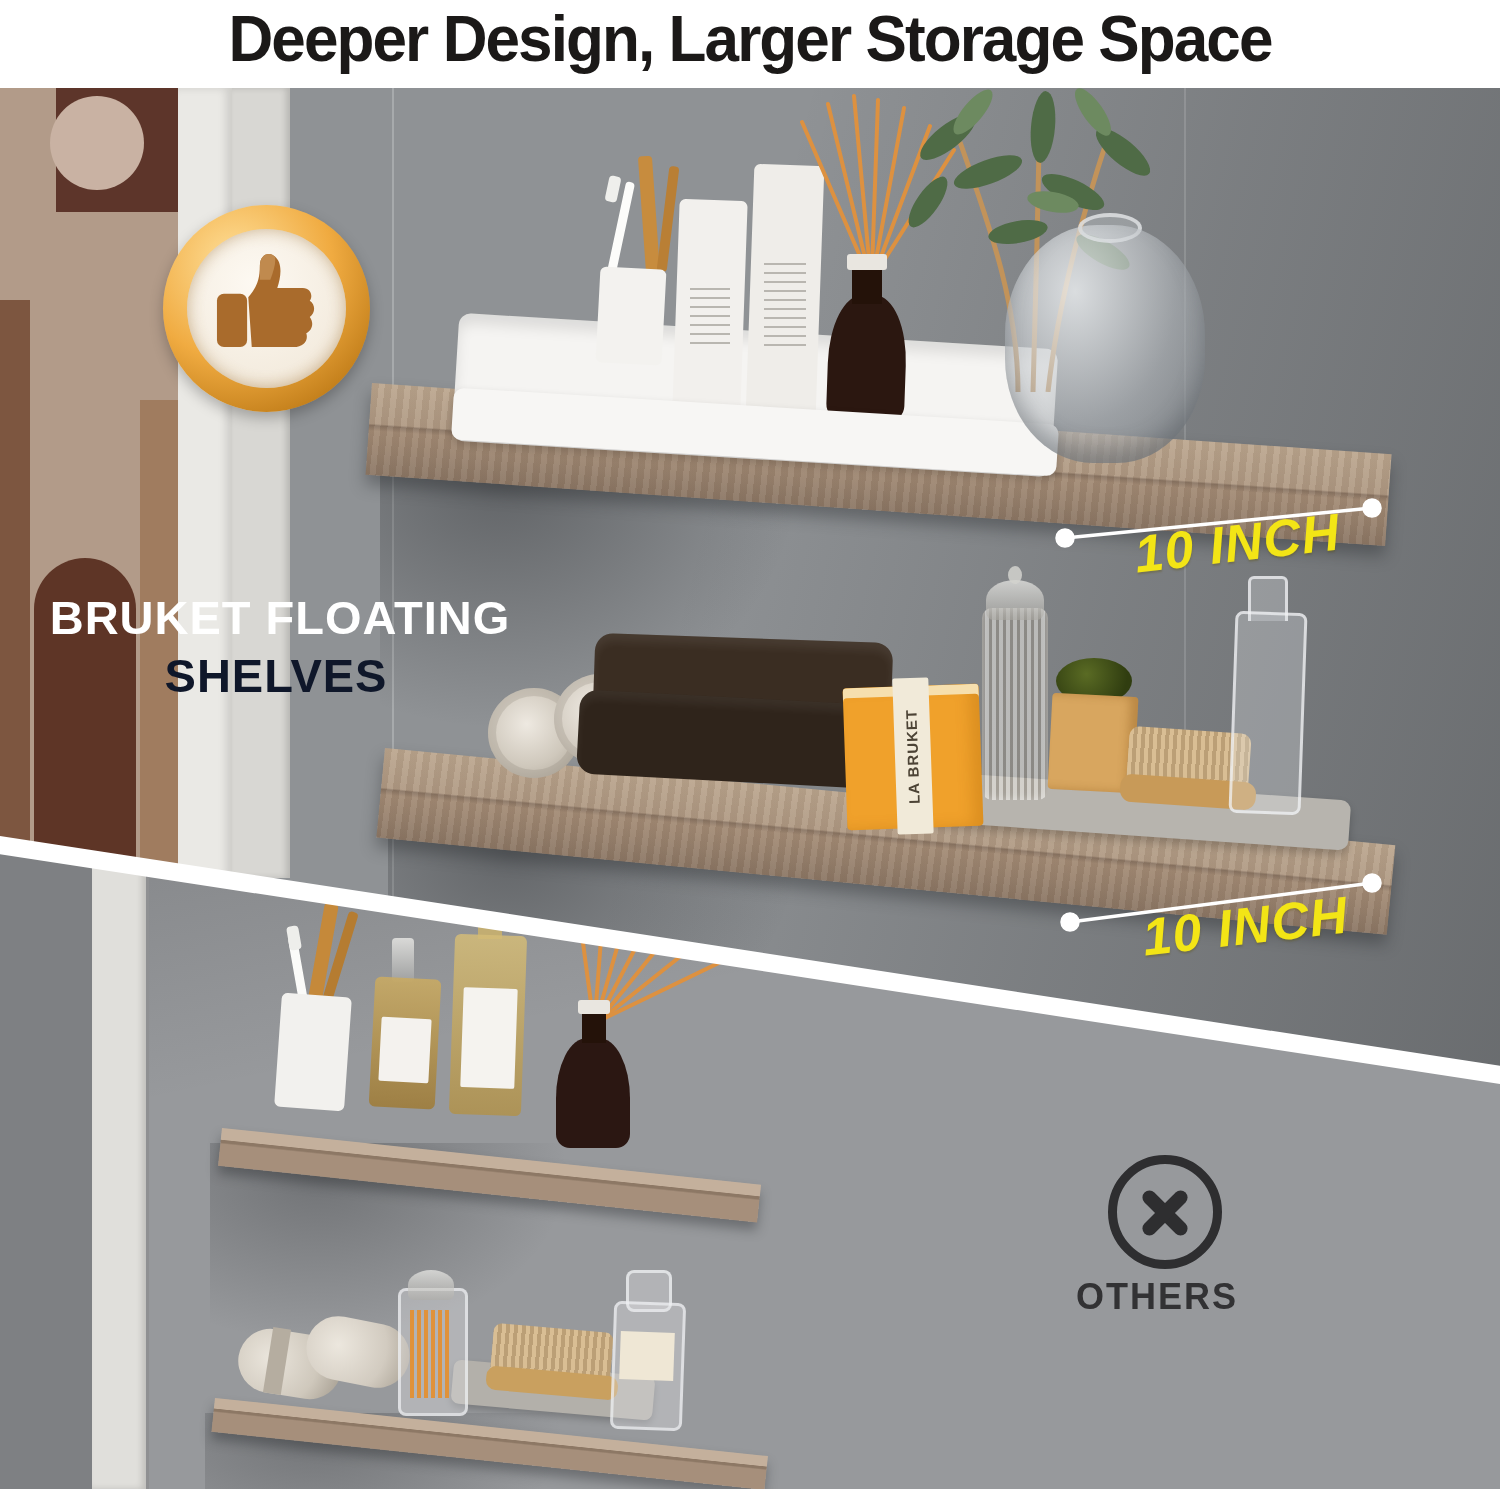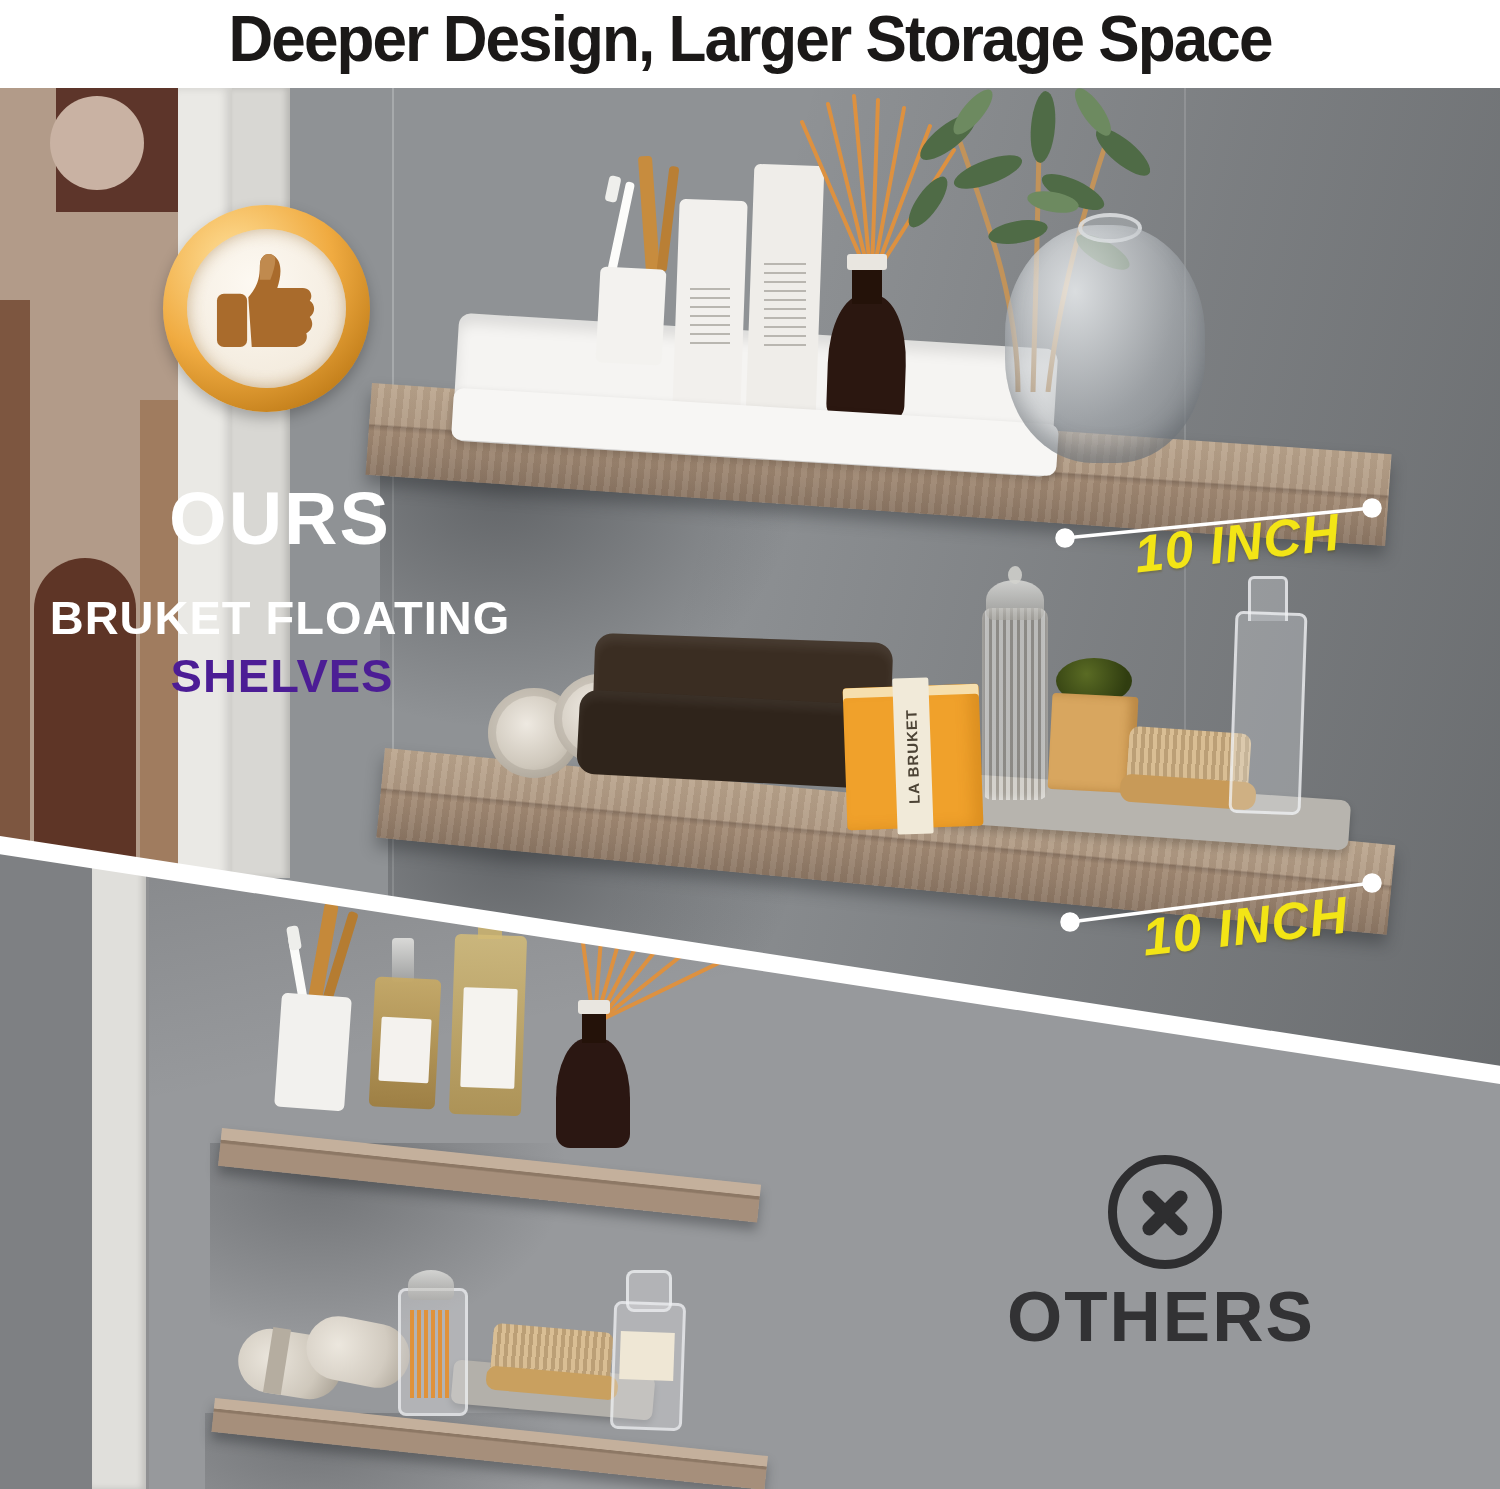--- a/index.html
+++ b/index.html
@@ -43,21 +43,21 @@
       box-shadow:0 6px 14px rgba(0,0,0,.25);}
   .badge-inner{left:24px;top:24px;width:159px;height:159px;border-radius:50%;
       background:radial-gradient(circle at 42% 34%, #fdf9f2, #f4ecdf 66%, #e7d6bf 100%);
       box-shadow:inset 0 0 16px rgba(150,105,40,.45);}
   .badge-thumb{left:42px;top:40px;width:126px;height:116px;}
 
   
   .ours-label{left:60px;top:388px;width:440px;text-align:center;font-size:74px;font-weight:bold;
       color:#ffffff;letter-spacing:2px;}
   .ours-sub1{left:10px;top:502px;width:540px;text-align:center;font-size:47px;font-weight:bold;color:#ffffff;letter-spacing:1px;}
-  .ours-sub2{left:12px;top:560px;width:540px;text-align:center;font-size:47px;font-weight:bold;color:#4c1d95;letter-spacing:1px;}
+  .ours-sub2{left:6px;top:560px;width:540px;text-align:center;font-size:47px;font-weight:bold;color:#0f172a;letter-spacing:1px;}
 
   
   .board{background:
       linear-gradient(180deg,#bca78f 0%,#b09a84 44%,#8a7563 46%,#a38b75 52%,#97816d 78%,#8b7664 100%);}
   .board::after{content:"";position:absolute;inset:0;
       background:repeating-linear-gradient(92deg, rgba(90,70,55,.10) 0 7px, rgba(255,255,255,.06) 7px 13px);}
   .board-1{left:372px;top:295px;width:1022px;height:92px;transform:rotate(4deg);transform-origin:left top;
       box-shadow:0 10px 16px rgba(30,32,34,.35);}
   .board-2{left:385px;top:660px;width:1015px;height:90px;transform:rotate(5.5deg);transform-origin:left top;
       box-shadow:0 10px 16px rgba(30,32,34,.35);}
@@ -187,21 +187,21 @@
   .bottle4{left:612px;top:1214px;width:66px;height:122px;border-radius:8px;background:rgba(228,230,232,.35);
       border:3px solid rgba(238,240,242,.7);transform:rotate(2deg);}
   .lab4{left:620px;top:1244px;width:54px;height:48px;background:#efe7d5;transform:rotate(2deg);}
   .cap4{left:626px;top:1182px;width:40px;height:36px;border:3px solid rgba(238,240,242,.75);border-radius:8px;
       background:rgba(228,230,232,.35);}
 
   .no-circle{left:1108px;top:1067px;width:96px;height:96px;border:9px solid #2e2e30;border-radius:50%;}
   .no-bar{left:19px;top:42px;width:58px;height:14px;background:#2e2e30;border-radius:7px;}
   .no-bar.r45{transform:rotate(45deg);}
   .no-bar.r-45{transform:rotate(-45deg);}
-  .others-label{left:1007px;top:1188px;width:300px;font-size:71px;font-weight:bold;
+  .others-label{left:1007px;top:1188px;width:300px;text-align:center;font-size:36px;font-weight:bold;
       color:#323234;letter-spacing:2px;}
 
   .overlay-svg{left:0;top:0;width:1500px;height:1401px;pointer-events:none;}
 </style>
 </head>
 <body>
 
 <div class="canvas">
 
   <div class="abs title">Deeper Design, Larger Storage Space</div>
@@ -299,21 +299,20 @@
       <div class="abs bottle2g"></div>
 
       <div class="abs badge">
         <div class="badge-inner" style="position:absolute"></div>
         <svg class="badge-thumb" style="position:absolute" viewBox="0 0 100 100">
           <rect x="6" y="42" width="26" height="46" rx="6" fill="#a96b2c"></rect>
           <path fill="#a96b2c" d="M36 88 L72 88 C81 88 85 82 83 76 C88 74 90 67 86 62 C91 59 91 51 86 48 C89 44 87 37 80 37 L58 37 C61 28 63 16 56 10 C50 5 43 9 43 18 C43 31 39 38 33 45 Z"></path>
           <path fill="#c08a4e" d="M56 10 C50 5 43 9 43 18 L43 30 L52 30 C55 22 57 15 56 10 Z"></path>
         </svg>
       </div>
-      <div class="abs ours-label">OURS</div>
       <div class="abs ours-sub1">BRUKET FLOATING</div>
       <div class="abs ours-sub2">SHELVES</div>
 
       <svg class="abs overlay-svg" viewBox="0 0 1500 1401">
         <g stroke="#ffffff" stroke-width="3.5" fill="#ffffff">
           <line x1="1065" y1="450" x2="1372" y2="420"></line>
           <circle cx="1065" cy="450" r="8"></circle>
             <circle cx="1372" cy="420" r="8"></circle>
           <line x1="1070" y1="834" x2="1372" y2="795"></line>
           <circle cx="1070" cy="834" r="8"></circle>

